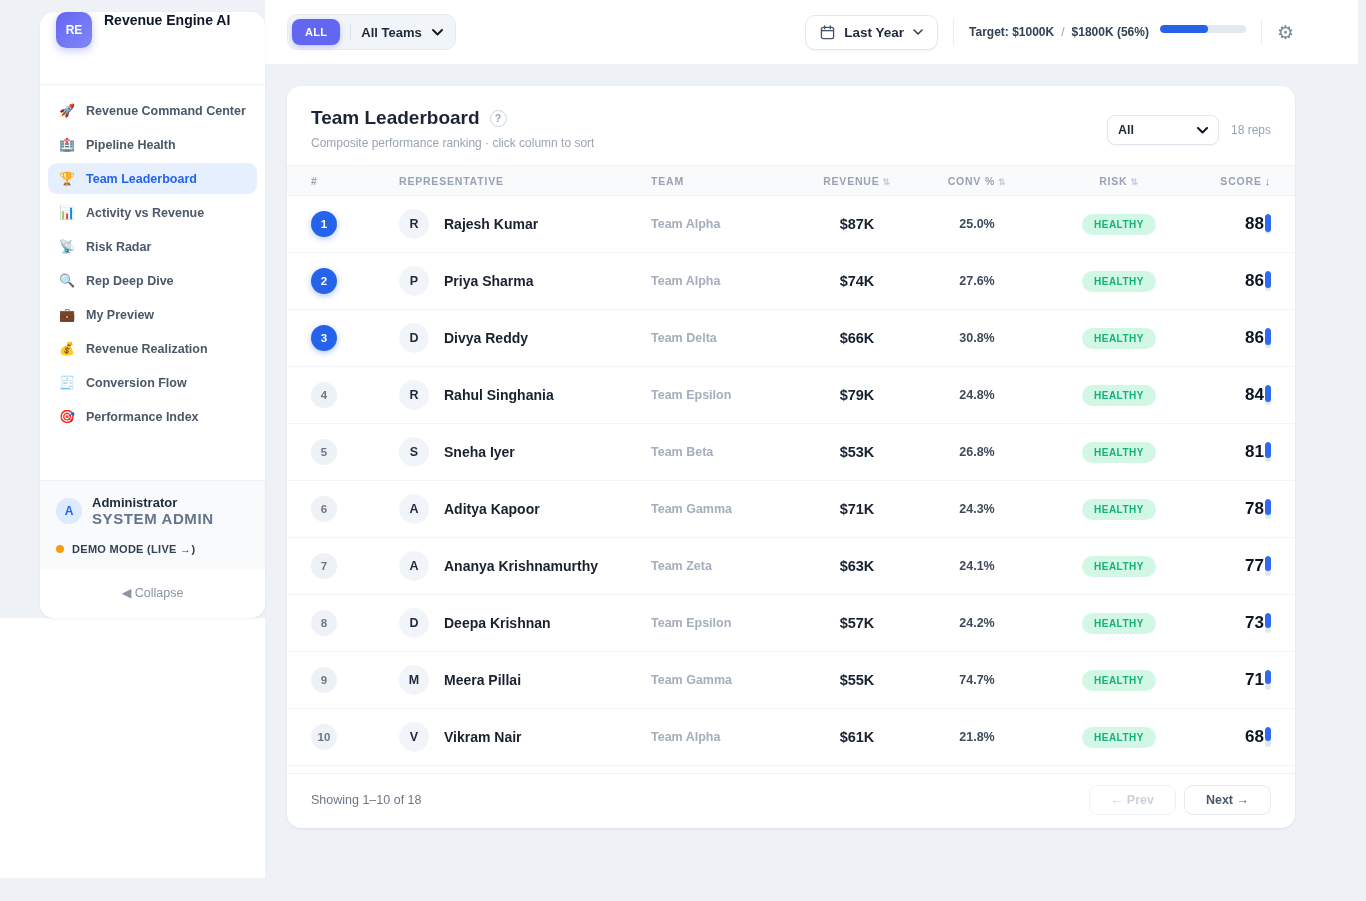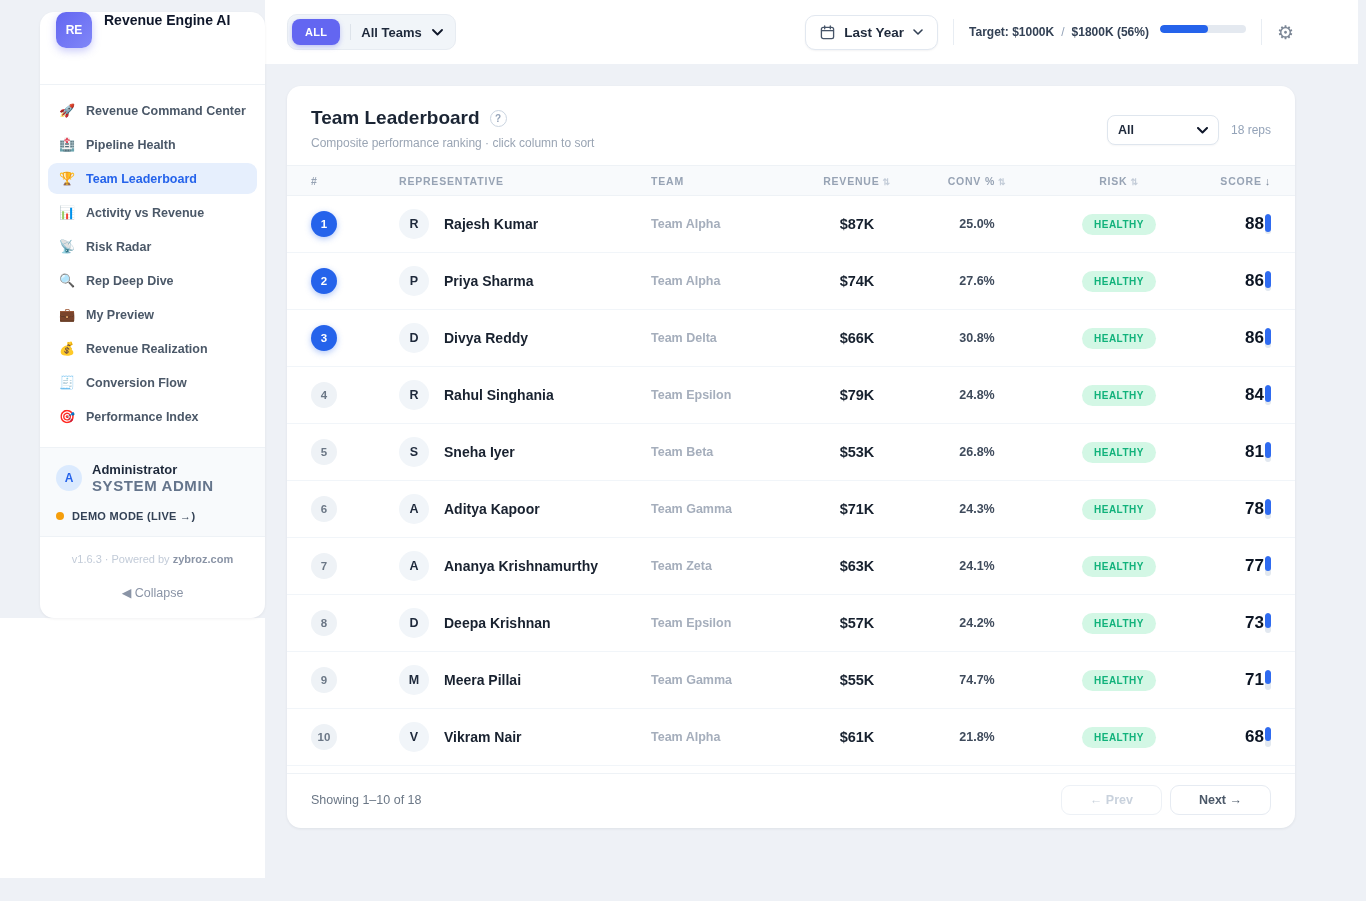--- a/index.html
+++ b/index.html
@@ -100,21 +100,21 @@
   .risk { display:flex; justify-content:center; }
   .badge { background:#d3f7e5; color:#11b27b; font-size:10px; font-weight:800; letter-spacing:.5px;
     padding:5px 12px; border-radius:999px; }
   .score-cell { display:flex; align-items:center; justify-content:flex-end; gap:1px; }
   .score { font-size:17px; font-weight:800; color:#0c1524; }
   .sbar { width:6px; height:20px; border-radius:3px; background:#e2e8f0; overflow:hidden; }
   .sbar-fill { width:100%; background:#2f6bf0; border-radius:3px; }
   .tfoot { margin-top:auto; border-top:1px solid #eef2f6; display:flex; align-items:center; padding:11px 24px 13px; flex:none; }
   .showing { font-size:12.5px; color:#6b7786; }
   .pager { margin-left:auto; display:flex; gap:8px; }
-  .pg-btn { border:1px solid #e6ebf2; border-radius:9px; padding:7px 28px; font-size:12.5px; font-weight:600;
+  .pg-btn { border:1px solid #e6ebf2; border-radius:9px; padding:7px 21px; font-size:12.5px; font-weight:600;
     background:#fff; cursor:pointer; }
   .pg-btn.disabled { color:#c9d2dd; border-color:#edf1f6; }
   .pg-btn.enabled { color:#4b5868; }
 </style>
 </head>
 <body>
 
 <div class="left-under"></div>
 
 <aside class="sidebar">
@@ -170,24 +170,20 @@
       <div class="user-avatar">A</div>
       <div>
         <div class="user-name">Administrator</div>
         <div class="user-role">SYSTEM ADMIN</div>
       </div>
     </div>
     <div class="demo-row">
       <span class="dot"></span>
       <span>DEMO MODE (LIVE →)</span>
     </div>
-  </div>
-  <div class="version">
-    <span>v1.6.3 · Powered by</span>
-    <b>zybroz.com</b>
   </div>
   <div class="collapse">◀ Collapse</div>
 </aside>
 
 <div class="main">
 
   <div class="toolbar">
     <div class="team-filter">
       <span class="all-pill">ALL</span>
       <span class="tf-div"></span>

